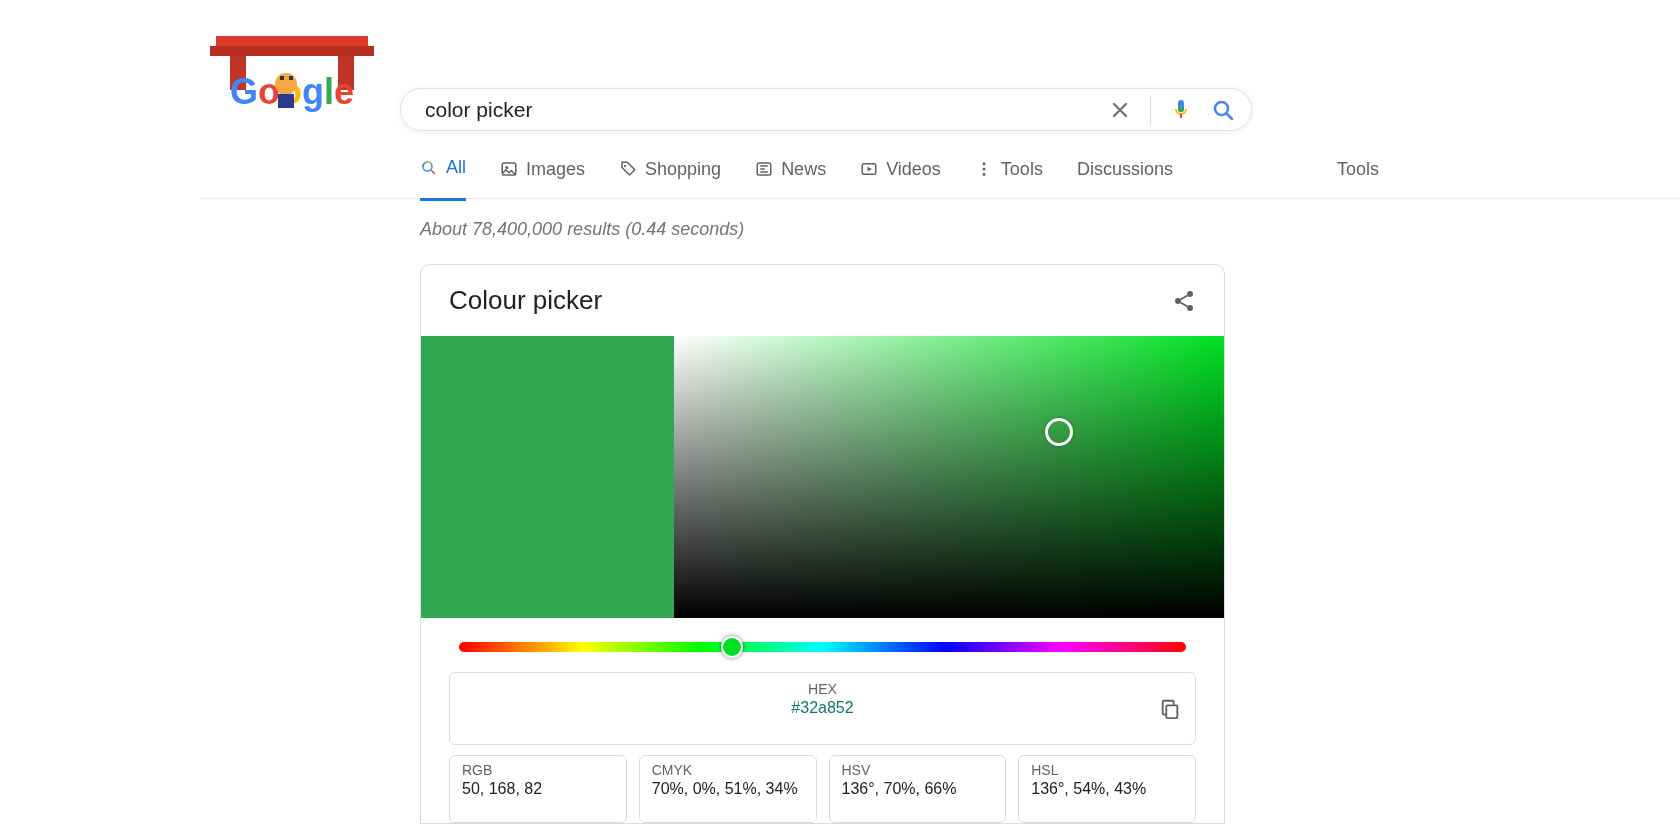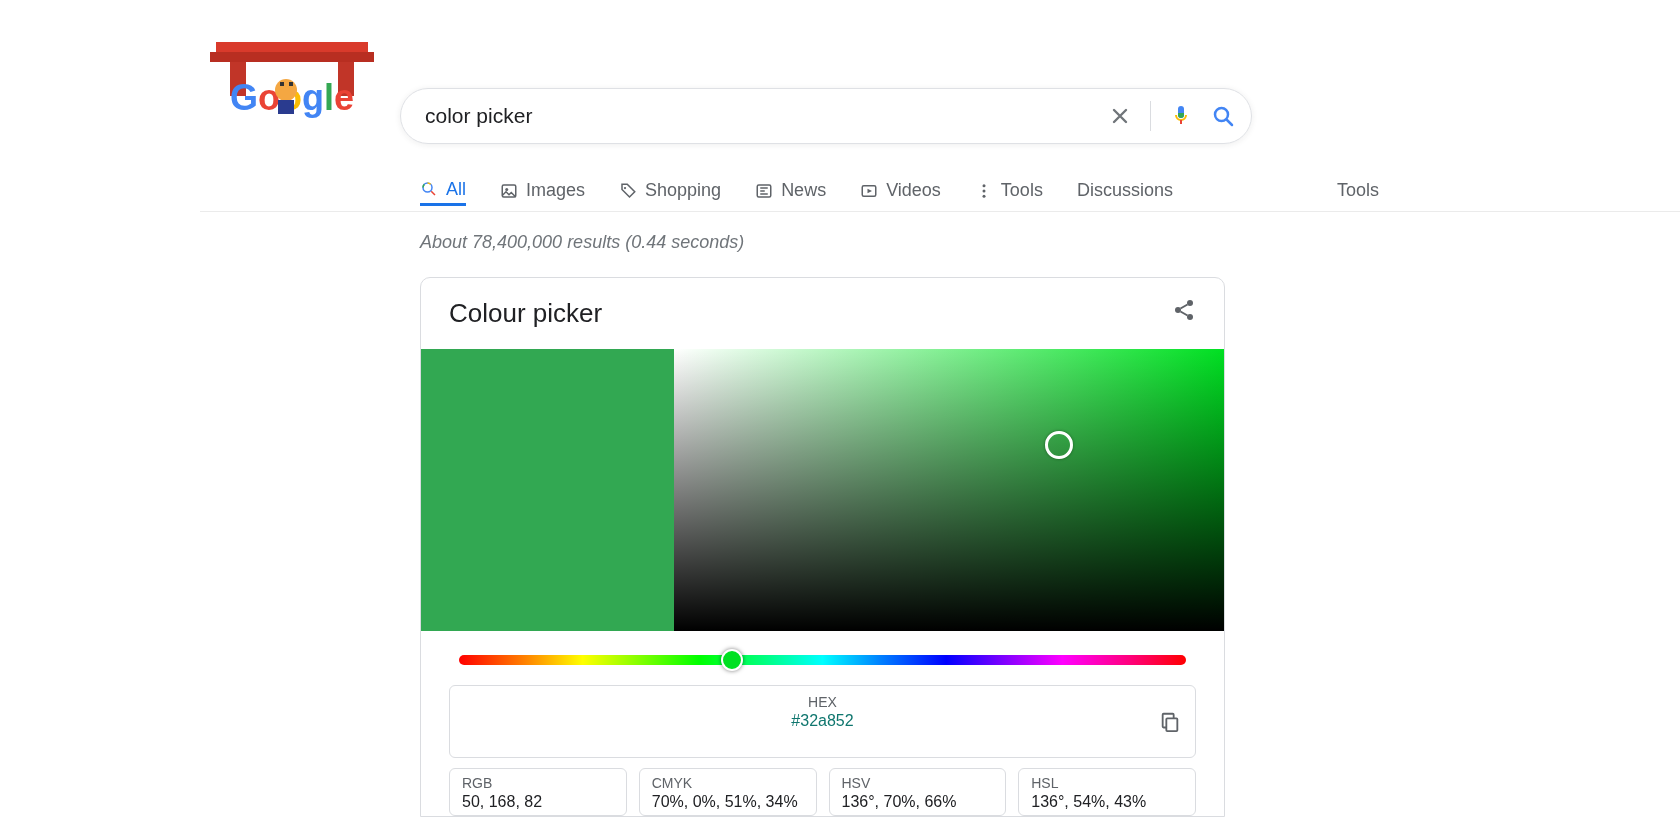--- a/index.html
+++ b/index.html
@@ -1,54 +1,54 @@
 <!DOCTYPE html>
 <html><head>
 <meta charset="utf-8">
 <style>
   * { box-sizing: border-box; margin: 0; padding: 0; }
   body { font-family: Arial, sans-serif; background: #fff; color: #202124; width: 1680px; }
   
   .header-row { display: flex; align-items: center; padding: 20px 0 0 0; }
   .logo-wrap { width: 200px; margin-left: 195px; margin-right: 5px; position: relative; height: 90px; display: flex; align-items: center; justify-content: center; }
   
-  .search-bar { margin-top: 68px; display: flex; align-items: center; width: 852px; height: 56px; border: 1px solid #dfe1e5; border-radius: 28px; padding: 0 16px 0 24px; box-shadow: 0 1px 6px rgba(32,33,36,.08); }
+  .search-bar { margin-top: 68px; display: flex; align-items: center; width: 852px; height: 43px; border: 1px solid #dfe1e5; border-radius: 28px; padding: 0 16px 0 24px; box-shadow: 0 1px 6px rgba(32,33,36,.08); }
   .search-input { flex: 1; border: none; outline: none; font-size: 21px; color: #202124; background: transparent; }
   .search-icons { display: flex; align-items: center; gap: 18px; }
   .divider { width: 1px; height: 30px; background: #dadce0; }
   
   .tabs-row { display: flex; align-items: center; margin-left: 420px; margin-top: 28px; gap: 34px; font-size: 18px; color: #5f6368; height: 40px; }
-  .tab { display: flex; align-items: center; gap: 8px; cursor: pointer; padding-bottom: 3px; }
+  .tab { display: flex; align-items: center; gap: 8px; cursor: pointer; padding-bottom: 20px; }
   .tab.active { color: #1a73e8; border-bottom: 3px solid #1a73e8; }
   .tab-icon { display: inline-flex; }
   .tools { margin-left: 130px; }
   .hr { border-bottom: 1px solid #ebebeb; margin-top: -1px; margin-left: 200px; }
   
   .stats { margin-left: 420px; margin-top: 20px; font-size: 18px; color: #70757a; font-style: italic; }
   
   .card { margin-left: 420px; margin-top: 24px; width: 805px; border: 1px solid #dadce0; border-radius: 10px 10px 0 0; overflow: hidden; }
-  .card-head { display: flex; justify-content: space-between; align-items: flex-start; padding: 20px 28px; gap: 37px; }
+  .card-head { display: flex; justify-content: space-between; align-items: center; padding: 20px 28px; gap: 37px; }
   .card-title { font-size: 26px; font-weight: 400; color: #202124; }
   
   .picker-row { display: flex; height: 282px; }
   .swatch { width: 253px; background: #32a852; }
   .gradient-area { flex: 1; position: relative; background: linear-gradient(to bottom, transparent 0%, #000 100%), linear-gradient(to right, #fff 0%, #00e022 100%); cursor: crosshair; }
   .picker-circle { position: absolute; width: 28px; height: 28px; border: 3px solid #fff; border-radius: 50%; box-shadow: 0 0 3px rgba(0,0,0,0.4); transform: translate(-50%, -50%); pointer-events: none; }
   
   .hue-area { padding: 24px 38px 16px 38px; position: relative; }
   .hue-bar { height: 10px; border-radius: 5px; background: linear-gradient(to right, #f00 0%, #ff8000 9%, #ffff00 17%, #80ff00 25%, #00ff00 33%, #00ff80 42%, #00ffff 50%, #0080ff 58%, #0000ff 67%, #8000ff 75%, #ff00ff 83%, #ff0080 92%, #ff0000 100%); position: relative; }
   .hue-thumb { position: absolute; top: 50%; width: 22px; height: 22px; border-radius: 50%; border: 2px solid #fff; box-shadow: 0 0 4px rgba(0,0,0,0.5); transform: translate(-50%, -50%); }
   
   .hex-row { margin: 4px 28px 10px 28px; border: 1px solid #dadce0; border-radius: 6px; padding: 8px 14px 27px 14px; text-align: center; position: relative; }
   .hex-label { font-size: 14px; color: #5f6368; }
   .hex-value { font-size: 16px; color: #0f766e; margin-top: 2px; }
   .copy-btn { position: absolute; right: 14px; top: 50%; transform: translateY(-50%); cursor: pointer; }
   
   .fmt-row { display: flex; gap: 12px; margin: 0 28px 0 28px; }
-  .fmt-box { flex: 1; border: 1px solid #dadce0; border-radius: 6px; padding: 6px 12px 4px 12px; }
+  .fmt-box { flex: 1; border: 1px solid #dadce0; border-radius: 6px; padding: 6px 12px 24px 12px; }
   .fmt-label { font-size: 14px; color: #5f6368; }
   .fmt-value { font-size: 16px; color: #202124; margin-top: 2px; }
   
   svg { display: block; }
 </style>
 </head>
 <body>
 
 <div class="header-row">
   <div class="logo-wrap">

